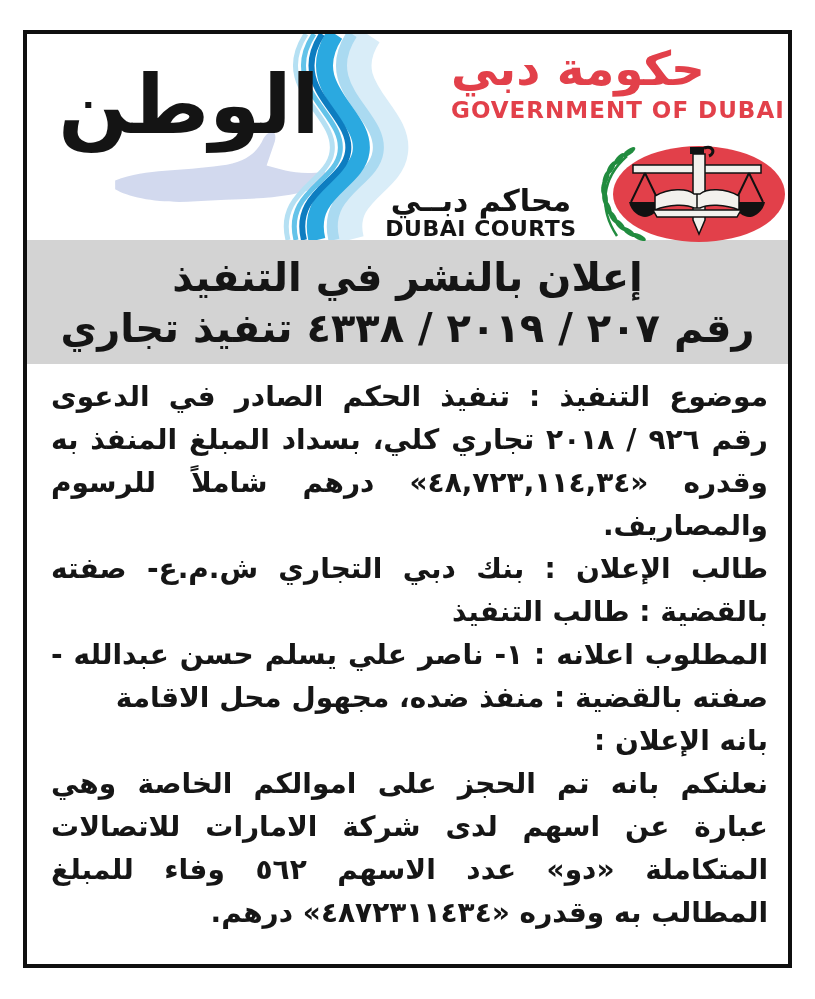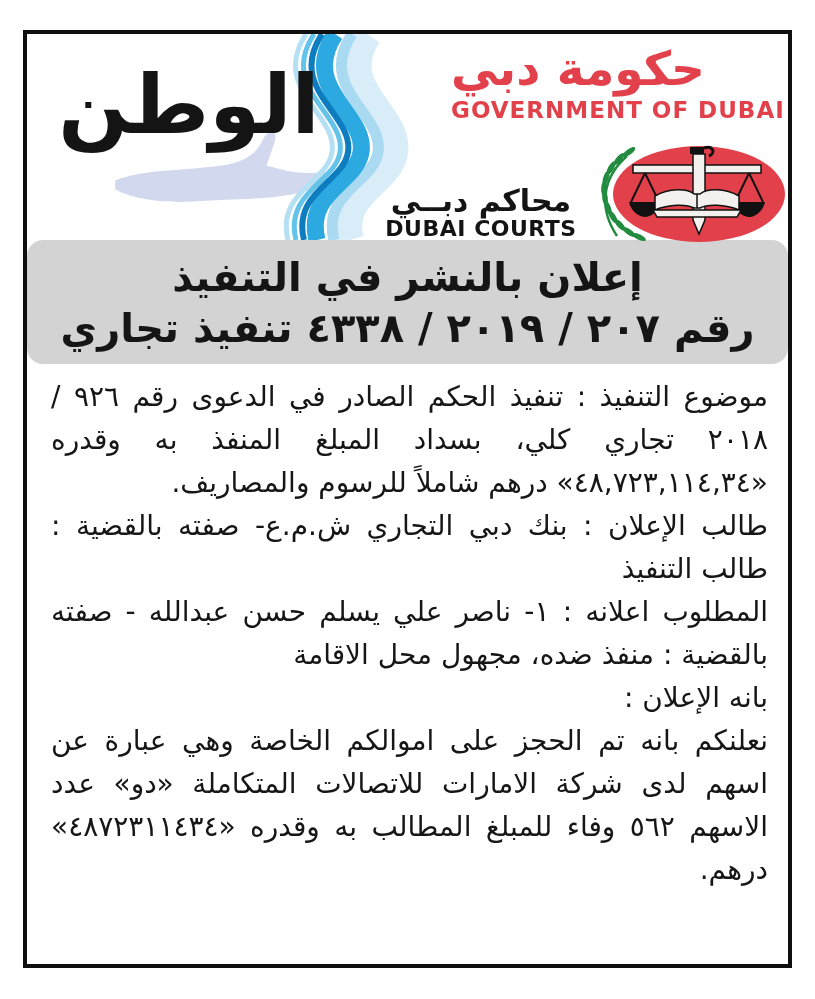--- a/index.html
+++ b/index.html
@@ -24,21 +24,21 @@
   .courts-en{font-size:22px;font-weight:bold;letter-spacing:.5px;line-height:1.1;color:#141414;}
   .courts-logo{width:205px;height:100px;}
 
   
   .titlebar{height:124px;display:flex;flex-direction:column;justify-content:center;
             align-items:center;text-align:center;direction:rtl;gap:7px;}
   .title-line{font-size:40px;font-weight:bold;line-height:1.1;color:#151515;}
 
   
   .bodytext{padding:11px 20px 0 24px;direction:rtl;}
-  .para{margin:0;font-size:28px;font-weight:normal;line-height:43px;
+  .para{margin:0;font-size:28px;font-weight:bold;line-height:43px;
         text-align:justify;color:#161616;}
 </style>
 </head>
 <body>
 
 <div class="page">
   <div class="frame">
 
     <div class="hdr">
 
@@ -98,21 +98,21 @@
             <path d="M42,58 L74,58 C72,68 63,73 58,73 C53,73 44,68 42,58 Z" fill="#111"></path>
             <path d="M146,58 L178,58 C176,68 167,73 162,73 C157,73 148,68 146,58 Z" fill="#111"></path>
             <path d="M68,52 C82,44 100,44 107,50 L113,50 C120,44 138,44 152,52 L152,66 C138,60 120,60 113,64 L107,64 C100,60 82,60 68,66 Z" fill="#f2f1ed" stroke="#111" stroke-width="1.5"></path>
             <path d="M110,50 L110,64" stroke="#111" stroke-width="1.5"></path>
             <path d="M66,66 L154,66 L150,73 L70,73 Z" fill="#f2f1ed" stroke="#111" stroke-width="1.5"></path>
           </g>
         </svg>
       </div>
     </div>
 
-    <div class="titlebar" style="background:#d3d3d3;border-radius:16px;">
+    <div class="titlebar" style="background:#d3d3d3;">
       <div class="title-line">إعلان بالنشر في التنفيذ</div>
       <div class="title-line">رقم ٢٠٧ / ٢٠١٩ / ٤٣٣٨ تنفيذ تجاري</div>
     </div>
 
     <div class="bodytext">
       <p class="para">موضوع التنفيذ : تنفيذ الحكم الصادر في الدعوى رقم ٩٢٦ / ٢٠١٨ تجاري كلي، بسداد المبلغ المنفذ به وقدره «٤٨,٧٢٣,١١٤,٣٤» درهم شاملاً للرسوم والمصاريف.</p>
       <p class="para">طالب الإعلان : بنك دبي التجاري ش.م.ع- صفته بالقضية : طالب التنفيذ</p>
       <p class="para">المطلوب اعلانه : ١- ناصر علي يسلم حسن عبدالله - صفته بالقضية : منفذ ضده، مجهول محل الاقامة</p>
       <p class="para">بانه الإعلان :</p>
       <p class="para">نعلنكم بانه تم الحجز على اموالكم الخاصة وهي عبارة عن اسهم لدى شركة الامارات للاتصالات المتكاملة «دو» عدد الاسهم ٥٦٢ وفاء للمبلغ المطالب به وقدره «٤٨٧٢٣١١٤٣٤» درهم.</p>

